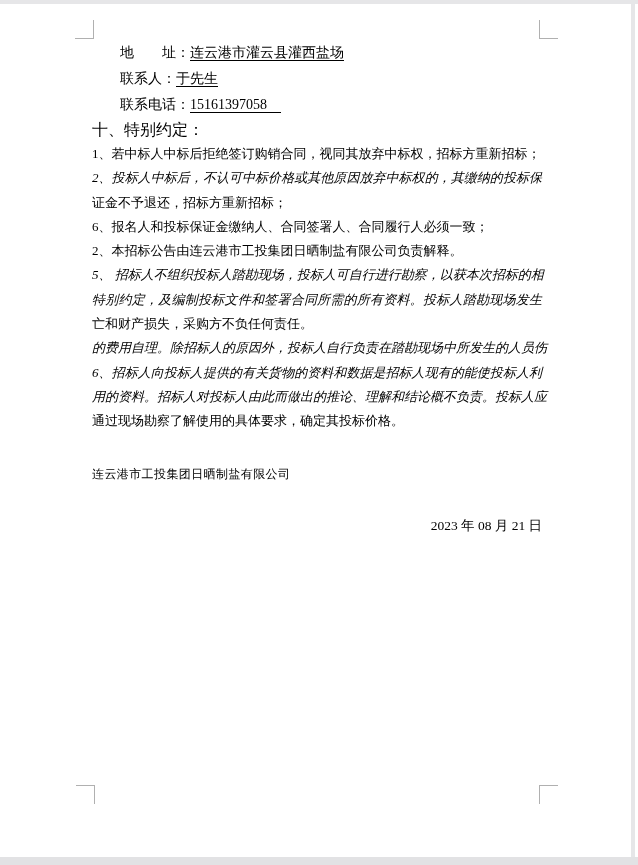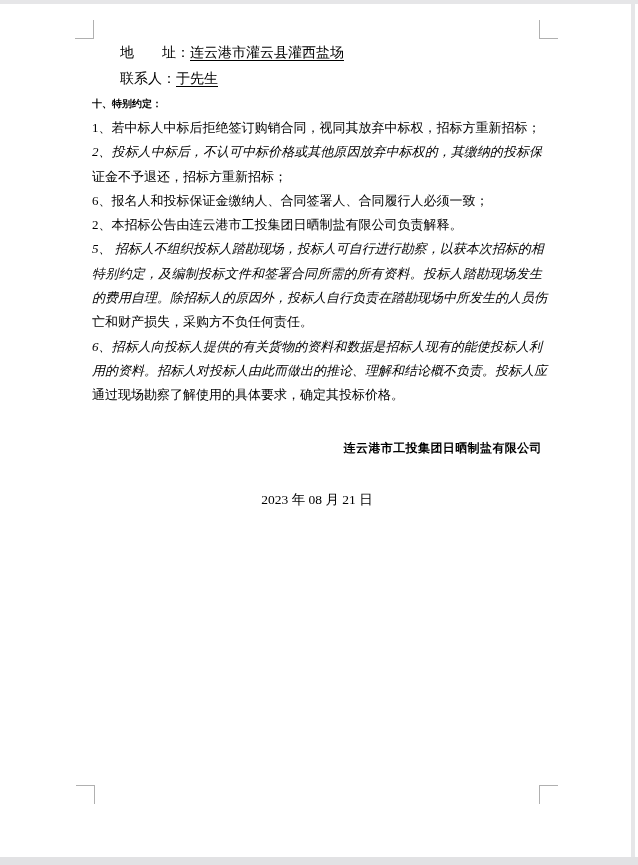--- a/index.html
+++ b/index.html
@@ -33,48 +33,48 @@
   .contact-line {
     font-size: 14px;
     line-height: 26px;
     padding-left: 28px;
     white-space: pre-wrap;
   }
   .contact-line span { white-space: pre-wrap; }
   .u { text-decoration: underline; text-underline-offset: 3px; }
 
   .heading {
-    font-size: 10px;
-    font-weight: 700;
+    font-size: 16px;
+    font-weight: 400;
     line-height: 24px;
   }
   .clause { margin: 0; }
   .clause-line {
     font-size: 13px;
     line-height: 24.3px;
     white-space: nowrap;
   }
   .clause-line.fill {
     text-align: justify;
     text-align-last: justify;
     font-style: italic;
   }
   .company {
     margin-top: 32px;
     font-size: 12px;
-    font-weight: 700;
+    font-weight: 400;
     line-height: 16px;
-    text-align: right;
+    text-align: left;
     letter-spacing: 0.4px;
   }
   .date {
     margin-top: 36px;
     font-size: 13.5px;
     line-height: 16px;
-    text-align: center;
+    text-align: right;
   }
 </style>
 </head>
 <body>
 
 <div class="page">
 
   <div class="band-top"></div>
   <div class="band-bottom"></div>
   <div class="band-right"></div>
@@ -83,42 +83,43 @@
   <div class="mark mark-tr"></div>
   <div class="mark mark-bl"></div>
   <div class="mark mark-br"></div>
 
   <div class="text-col">
 
     <div class="contact-line"><span>地　　址：</span><span class="u">连云港市灌云县灌西盐场</span></div>
 
     <div class="contact-line"><span>联系人：</span><span class="u">于先生</span></div>
 
+    <div class="contact-line"><span>联系电话：</span><span class="u">15161397058    </span></div>
 
     <div class="heading">十、特别约定：</div>
 
     <div id="clauses">
         <div class="clause">
           <div class="clause-line">1、若中标人中标后拒绝签订购销合同，视同其放弃中标权，招标方重新招标；</div>
         </div>
         <div class="clause">
           <div class="clause-line fill">2、投标人中标后，不认可中标价格或其他原因放弃中标权的，其缴纳的投标保</div>
           <div class="clause-line">证金不予退还，招标方重新招标；</div>
         </div>
         <div class="clause">
           <div class="clause-line">6、报名人和投标保证金缴纳人、合同签署人、合同履行人必须一致；</div>
         </div>
         <div class="clause">
           <div class="clause-line">2、本招标公告由连云港市工投集团日晒制盐有限公司负责解释。</div>
         </div>
         <div class="clause">
           <div class="clause-line fill">5、 招标人不组织投标人踏勘现场，投标人可自行进行勘察，以获本次招标的相</div>
           <div class="clause-line fill">特别约定，及编制投标文件和签署合同所需的所有资料。投标人踏勘现场发生</div>
+          <div class="clause-line">亡和财产损失，采购方不负任何责任。</div>
           <div class="clause-line fill">的费用自理。除招标人的原因外，投标人自行负责在踏勘现场中所发生的人员伤</div>
-          <div class="clause-line">亡和财产损失，采购方不负任何责任。</div>
         </div>
         <div class="clause">
           <div class="clause-line fill">6、招标人向投标人提供的有关货物的资料和数据是招标人现有的能使投标人利</div>
           <div class="clause-line fill">用的资料。招标人对投标人由此而做出的推论、理解和结论概不负责。投标人应</div>
           <div class="clause-line">通过现场勘察了解使用的具体要求，确定其投标价格。</div>
         </div>
       </div>
 
     <div class="company">连云港市工投集团日晒制盐有限公司</div>
 

